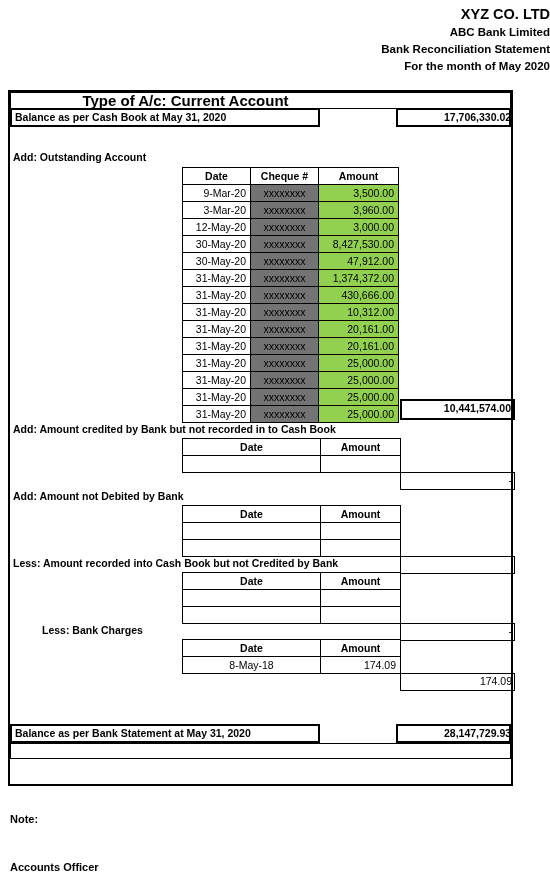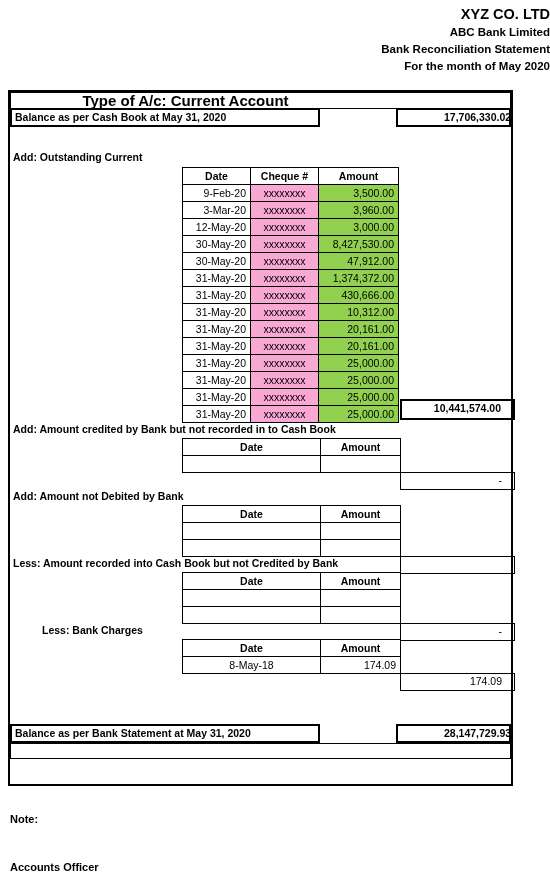--- a/index.html
+++ b/index.html
@@ -130,36 +130,36 @@
   .inner-table th {
     font-weight: bold;
     text-align: center;
   }
 
   
   .cheq-date   { width: 68px;  text-align: right; }
   .cheq-num    { width: 68px;  text-align: center; font-weight: bold; font-size: 9.5px; }
   .cheq-amount { width: 80px;  text-align: right; }
 
-  .fill-orange { background: #f9a8d4; }
+  .fill-orange { background: #737373; }
   .fill-green  { background: #92D050; }
 
   
   .sub-date   { width: 138px; text-align: center; }
   .sub-amount { width: 80px;  text-align: right; }
 
   
   .tot-cell {
     position: absolute;
     width: 115px;
     box-sizing: border-box;
     font-size: 10.5px;
     line-height: 15px;
     text-align: right;
-    padding-right: 12px;
+    padding-right: 2px;
     white-space: nowrap;
     border: 1.1px solid #000;
     background: transparent;
   }
   .tot-cell.thick {
     border: 2.5px solid #000;
     font-weight: bold;
   }
   .tot-cell.open {
     border-top: 1.1px solid #000;
@@ -195,33 +195,33 @@
   </div>
 
   <div class="row bal-row">
     <div class="bal-label">Balance as per Cash Book at May 31, 2020</div>
     <div class="bal-gap"></div>
     <div class="bal-amount">17,706,330.02</div>
   </div>
 
   <div class="inner-wrap" id="body-area" style="height:657px;">
 
-    <div class="section-label" style="position:absolute; left:0px; top:23px;">Add: Outstanding Current</div>
+    <div class="section-label" style="position:absolute; left:0px; top:23px;">Add: Outstanding Account</div>
 
     <table class="inner-table" id="cheque-table" style="left:172px; top:40px;">
       <thead>
         <tr>
           <th class="cheq-date">Date</th>
           <th class="cheq-num">Cheque #</th>
           <th class="cheq-amount">Amount</th>
         </tr>
       </thead>
       <tbody id="cheque-body">
           <tr>
-            <td class="cheq-date">9-Feb-20</td>
+            <td class="cheq-date">9-Mar-20</td>
             <td class="cheq-num fill-orange">xxxxxxxx</td>
             <td class="cheq-amount fill-green">3,500.00</td>
           </tr>
           <tr>
             <td class="cheq-date">3-Mar-20</td>
             <td class="cheq-num fill-orange">xxxxxxxx</td>
             <td class="cheq-amount fill-green">3,960.00</td>
           </tr>
           <tr>
             <td class="cheq-date">12-May-20</td>

